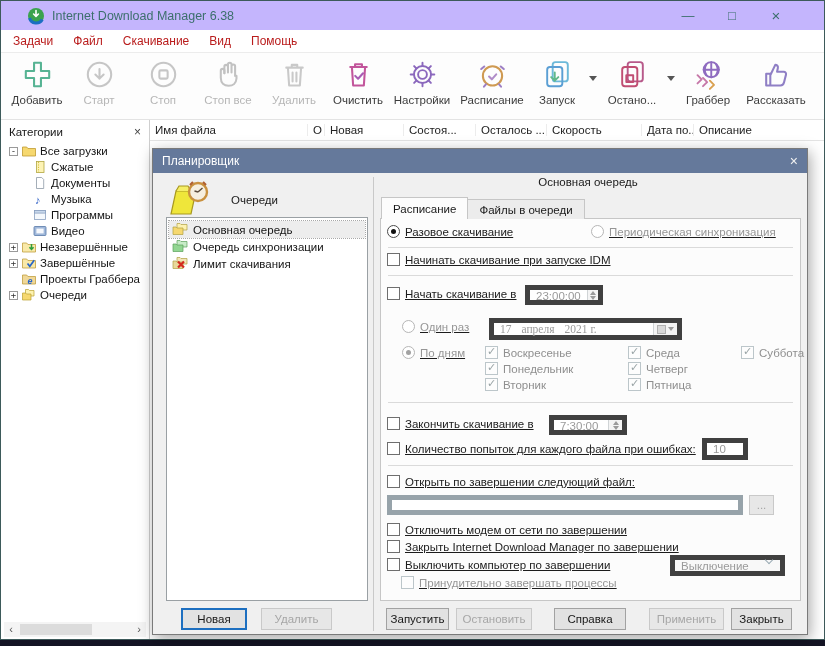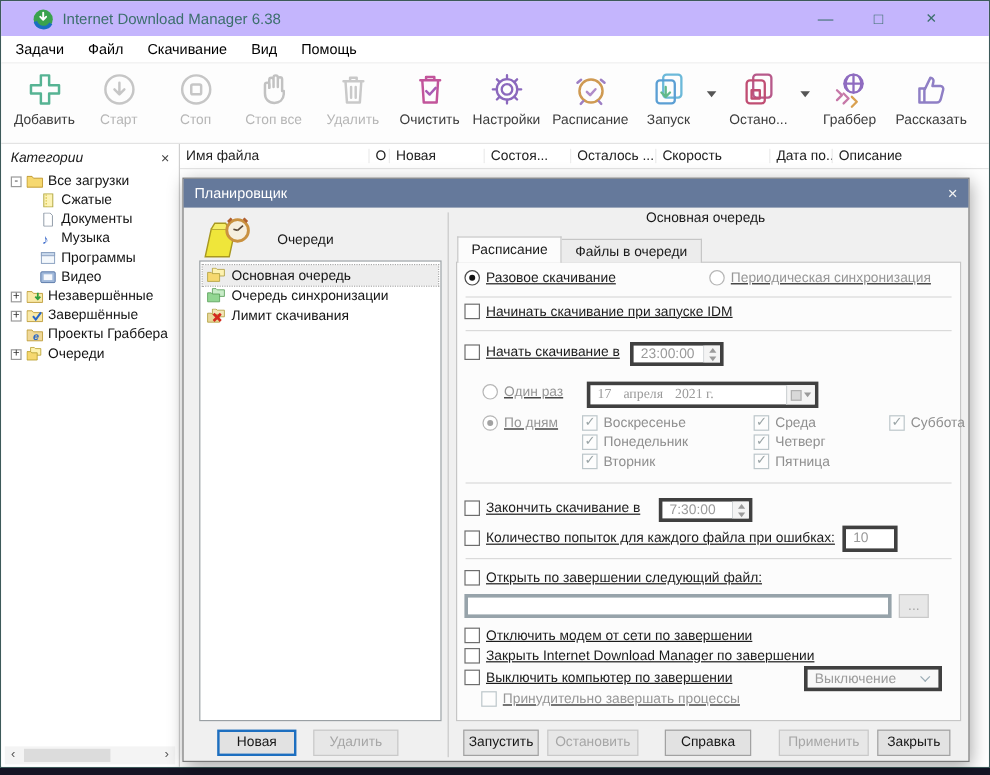--- a/index.html
+++ b/index.html
@@ -11,33 +11,33 @@
   }
   
   .window { position: absolute; left:0; top:0; width:825px; height:640px;
             background:#fff; border:1px solid #3d5a5a; display:flex; flex-direction:column; }
   .titlebar { height:29px; background:#c4b5fd; display:flex; align-items:center; padding:0 26px; flex:0 0 auto;justify-content:flex-end; }
   .titlebar .ttl { color:#3c6f6c; font-size:12.5px; margin-left:7px; }
   .wctrls { margin-left:auto; display:flex; align-items:center; gap:0; color:#3c6f6c; }
   .wctrls span { width:44px; text-align:center; font-size:13px; cursor:default; }
   .menubar { height:23px; background:#fff; display:flex; align-items:center; padding-left:2px;
              border-bottom:1px solid #ececec; flex:0 0 auto; }
-  .menubar span { padding:0 10px; font-size:12px; color:#000000; }
+  .menubar span { padding:0 10px; font-size:12px; color:#b91c1c; }
   
   .toolbar { height:67px; background:#fdfdfd; border-bottom:1px solid #e3e3e3; display:flex;
              align-items:flex-start; padding:5px 0 0 6px; flex:0 0 auto; }
   .tbtn { display:flex; flex-direction:column; align-items:center; font-size:11.5px; color:#3c3c3c; }
   .tbtn svg { width:33px; height:33px; margin-bottom:3px; }
   .tbtn.disabled { color:#b6b6b6; }
   .tcaret { width:16px; display:flex; justify-content:center; padding-top:18px; }
   .tri-dn { width:0; height:0; border-left:4px solid transparent; border-right:4px solid transparent; border-top:5px solid #555; }
   
   .content { flex:1; display:flex; min-height:0; }
   .sidebar { width:149px; border-right:1px solid #cfcfcf; display:flex; flex-direction:column; font-size:11.5px; background:#fff; }
-  .cat-header { height:21px; display:flex; align-items:center; justify-content:space-between; padding:2px 8px 0 8px; color:#1a1a1a;font-style:italic; }
+  .cat-header { height:21px; display:flex; align-items:center; justify-content:space-between; padding:2px 8px 0 8px; color:#1a1a1a; }
   .cat-close { color:#444; font-size:12px; }
   .tree { flex:1; padding:2px 0 0 6px; overflow:hidden; }
   .trow { height:16px; display:flex; align-items:center; gap:4px; white-space:nowrap; color:#141414; }
   .trow.child { padding-left:26px; }
   .trow.root { padding-left:2px; }
   .expander { width:9px; height:9px; border:1px solid #9a9a9a; background:#fff; font-size:9px; line-height:7px;
               text-align:center; color:#333; flex:0 0 auto; font-family:"DejaVu Sans Mono", monospace; }
   .exp-spacer { width:9px; flex:0 0 auto; }
   .hscroll { height:15px; margin:1px 3px 2px 3px; background:#f4f4f4; display:flex; align-items:center; flex:0 0 auto; }
   .hs-arrow { width:14px; text-align:center; color:#555; font-size:11px; line-height:13px; }
@@ -74,21 +74,21 @@
   .row { position:absolute; display:flex; align-items:center; gap:5px; white-space:nowrap;text-decoration:underline; }
   .sep { position:absolute; left:7px; width:405px; height:1px; background:#dadada; }
   .g { color:#969696; }
   .cb { width:13px; height:13px; border:1px solid #6e6e6e; background:#fff; flex:0 0 auto; position:relative; }
   .cb.dis { border-color:#bcc6ca; background:#fdfdfd; }
   .cb.dis.checked::after { content:"\2713"; position:absolute; left:1px; top:-2px; font-size:11px; color:#9aa4a6; }
   .rb { width:13px; height:13px; border:1px solid #4a4a4a; border-radius:50%; background:#fff; flex:0 0 auto; position:relative; }
   .rb.dis { border-color:#b6b6b6; }
   .rb.sel::after { content:""; position:absolute; left:3px; top:3px; width:5px; height:5px; border-radius:50%; background:#111; }
   .rb.sel.dis::after { background:#a2a2a2; }
-  .field { position:absolute; border:3px solid #404040; background:#fff; display:flex; align-items:center;
+  .field { position:absolute; border:5px solid #404040; background:#fff; display:flex; align-items:flex-start;
            color:#9a9a9a; font-size:11.5px; }
   .field .val { flex:1; padding:0 6px; }
   .spinner { width:78px; height:20px; }
   .spin-btns { width:14px; height:100%; display:flex; flex-direction:column; border-left:1px solid #d0d4d6; }
   .spin-btns i { flex:1; display:flex; align-items:center; justify-content:center; background:#f4f4f4; }
   .tri-up-s { width:0; height:0; border-left:3px solid transparent; border-right:3px solid transparent; border-bottom:4px solid #9a9a9a; }
   .tri-dn-s { width:0; height:0; border-left:3px solid transparent; border-right:3px solid transparent; border-top:4px solid #9a9a9a; }
   .datebox { left:108px; width:193px; height:22px;font-family:Liberation Serif, serif; }
   .date-btn { width:24px; height:100%; border-left:1px solid #d0d4d6; background:#f4f4f4; display:flex; align-items:center; justify-content:center; gap:2px; }
   .cal-ico { width:9px; height:9px; background:#d8d8d8; border:1px solid #b0b0b0; }

